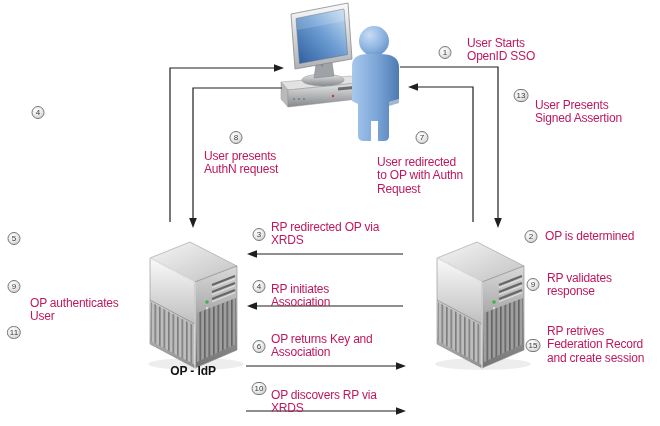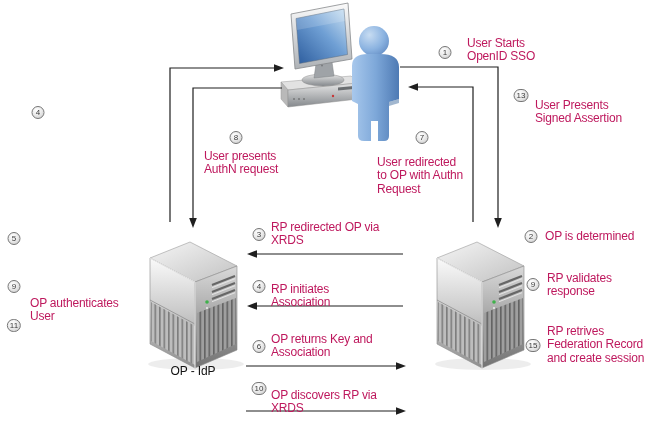--- a/index.html
+++ b/index.html
@@ -13,21 +13,21 @@
     white-space:pre-line;letter-spacing:-0.2px;
   }
   .badge{
     position:absolute;min-width:13px;height:13px;padding:0 2px;box-sizing:border-box;
     border:1px solid #757575;border-radius:8px;
     background:radial-gradient(circle at 38% 30%,#ffffff 0%,#ececec 45%,#c7c7c7 100%);
     color:#3a3a3a;font-size:8px;display:flex;align-items:center;justify-content:center;
     transform:translateX(-50%);
   }
   .srv-label{
-    position:absolute;font-size:12px;font-weight:normal;color:#111;text-align:center;
+    position:absolute;font-size:12px;font-weight:bold;color:#111;text-align:center;
     letter-spacing:-0.1px;
   }
 </style>
 </head>
 <body>
 
 <div id="stage">
 
   <svg id="gfx" width="660" height="426" viewBox="0 0 660 426">
     <defs>
@@ -154,21 +154,21 @@
   <div class="badge" style="left:445px;top:46px">1</div>
   <div class="badge" style="left:531px;top:230px">2</div>
   <div class="badge" style="left:259px;top:228px">3</div>
   <div class="badge" style="left:259px;top:280px">4</div>
   <div class="badge" style="left:14px;top:232px">5</div>
   <div class="badge" style="left:259px;top:340px">6</div>
   <div class="badge" style="left:422px;top:131px">7</div>
   <div class="badge" style="left:236px;top:131px">8</div>
   <div class="badge" style="left:14px;top:280px">9</div>
   <div class="badge" style="left:259px;top:382px">10</div>
-  <div class="badge" style="left:14px;top:319px">11</div>
+  <div class="badge" style="left:14px;top:326px">11</div>
   <div class="badge" style="left:38px;top:106px">4</div>
   <div class="badge" style="left:521px;top:89px">13</div>
   <div class="badge" style="left:533px;top:278px">9</div>
   <div class="badge" style="left:533px;top:339px">15</div>
 
   <div class="step-text" style="left:467px;top:37px">User Starts
 OpenID SSO</div>
   <div class="step-text" style="left:545px;top:230px">OP is determined</div>
   <div class="step-text" style="left:271px;top:221px">RP redirected OP via
 XRDS</div>

